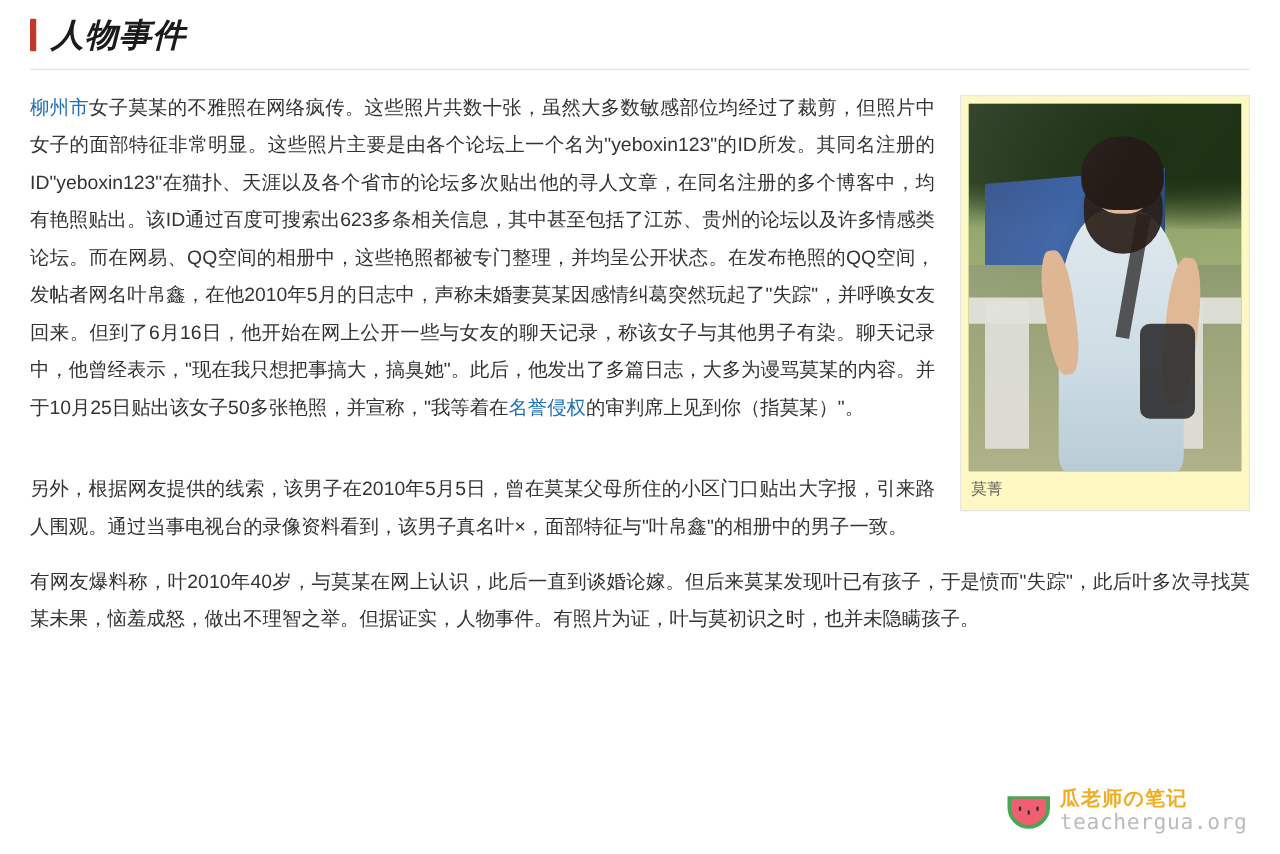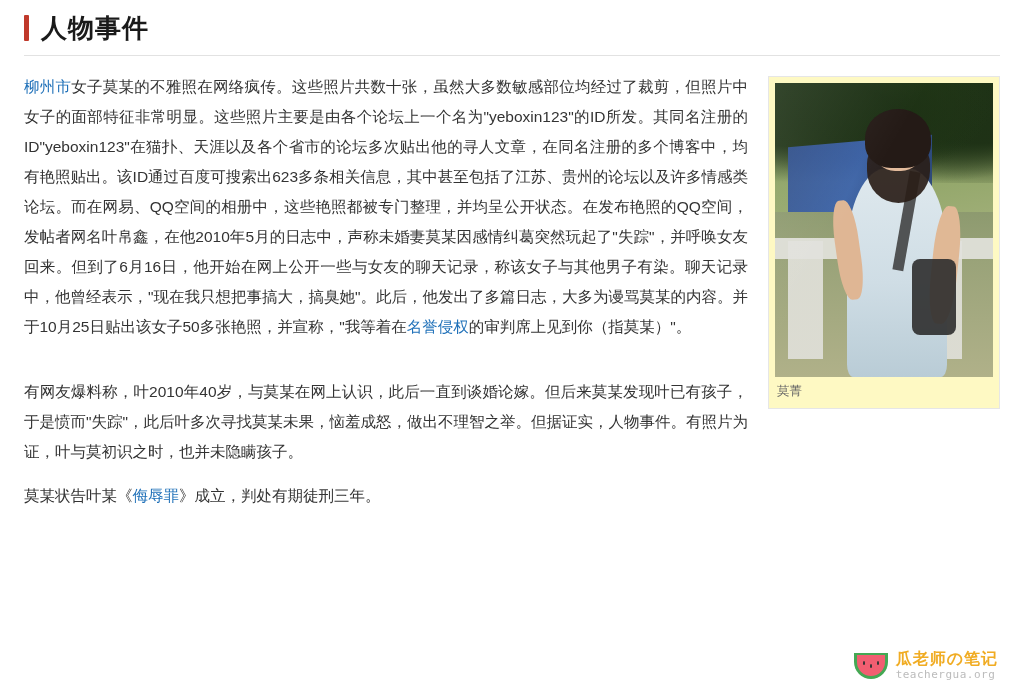--- a/index.html
+++ b/index.html
@@ -37,20 +37,21 @@
     background: #c0392b;
     border-radius: 1px;
     flex: 0 0 auto;
   }
   .title-text {
     font-size: 26px;
     font-weight: bold;
     color: #1a1a1a;
     letter-spacing: 1px;
     line-height: 1.1;
+    font-style: italic;
   }
   .title-rule {
     border: none;
     border-top: 1px solid #e2e2e2;
     margin: 0 0 16px 0;
   }
 
   
   .article {
     font-size: 15.5px;
@@ -188,21 +189,21 @@
     font-size: 12.5px;
     color: #666666;
     padding: 6px 2px 6px 2px;
     line-height: 1.4;
   }
 
   
   .watermark {
     position: absolute;
     right: 26px;
-    bottom: 0;
+    bottom: 14px;
     display: flex;
     align-items: center;
     gap: 8px;
     opacity: .95;
   }
   .melon {
     width: 34px;
     height: 34px;
     position: relative;
     flex: 0 0 auto;
@@ -235,21 +236,21 @@
     flex-direction: column;
     line-height: 1.15;
   }
   .wm-main {
     font-size: 16px;
     font-weight: bold;
     color: #f0a818;
     letter-spacing: 1px;
   }
   .wm-sub {
-    font-size: 11px;
+    font-size: 17px;
     color: #b8b8b8;
     letter-spacing: .5px;
     font-family: "DejaVu Sans Mono", monospace;
   }
 </style>
 </head>
 <body>
 
 <div class="page">
 
@@ -279,28 +280,28 @@
         <div class="person-hair"></div>
         <div class="glare"></div>
       </div>
       <figcaption class="figcaption">莫菁</figcaption>
     </figure>
 
     <p class="para first">
       <a class="inline-link" href="#">柳州市</a><span>女子莫某的不雅照在网络疯传。这些照片共数十张，虽然大多数敏感部位均经过了裁剪，但照片中女子的面部特征非常明显。这些照片主要是由各个论坛上一个名为"yeboxin123"的ID所发。其同名注册的ID"yeboxin123"在猫扑、天涯以及各个省市的论坛多次贴出他的寻人文章，在同名注册的多个博客中，均有艳照贴出。该ID通过百度可搜索出623多条相关信息，其中甚至包括了江苏、贵州的论坛以及许多情感类论坛。而在网易、QQ空间的相册中，这些艳照都被专门整理，并均呈公开状态。在发布艳照的QQ空间，发帖者网名叶帛鑫，在他2010年5月的日志中，声称未婚妻莫某因感情纠葛突然玩起了"失踪"，并呼唤女友回来。但到了6月16日，他开始在网上公开一些与女友的聊天记录，称该女子与其他男子有染。聊天记录中，他曾经表示，"现在我只想把事搞大，搞臭她"。此后，他发出了多篇日志，大多为谩骂莫某的内容。并于10月25日贴出该女子50多张艳照，并宣称，"我等着在</span><a class="inline-link" href="#">名誉侵权</a><span>的审判席上见到你（指莫某）"。</span>
     </p>
 
+    <p class="para">
+      <span>另外，根据网友提供的线索，该男子在2010年5月5日，曾在莫某父母所住的小区门口贴出大字报，引来路人围观。通过当事电视台的录像资料看到，该男子真名叶×，面部特征与"叶帛鑫"的相册中的男子一致。</span>
+    </p>
 
     <p class="para">
       <span>有网友爆料称，叶2010年40岁，与莫某在网上认识，此后一直到谈婚论嫁。但后来莫某发现叶已有孩子，于是愤而"失踪"，此后叶多次寻找莫某未果，恼羞成怒，做出不理智之举。但据证实，人物事件。有照片为证，叶与莫初识之时，也并未隐瞒孩子。</span>
     </p>
 
-    <p class="para">
-      <span>莫某状告叶某《</span><a class="inline-link" href="#">侮辱罪</a><span>》成立，判处有期徒刑三年。</span>
-    </p>
 
   </div>
 
   <div class="watermark">
     <div class="melon">
       <div class="rind"></div>
       <div class="flesh"></div>
       <div class="seed s1"></div>
       <div class="seed s2"></div>
       <div class="seed s3"></div>

